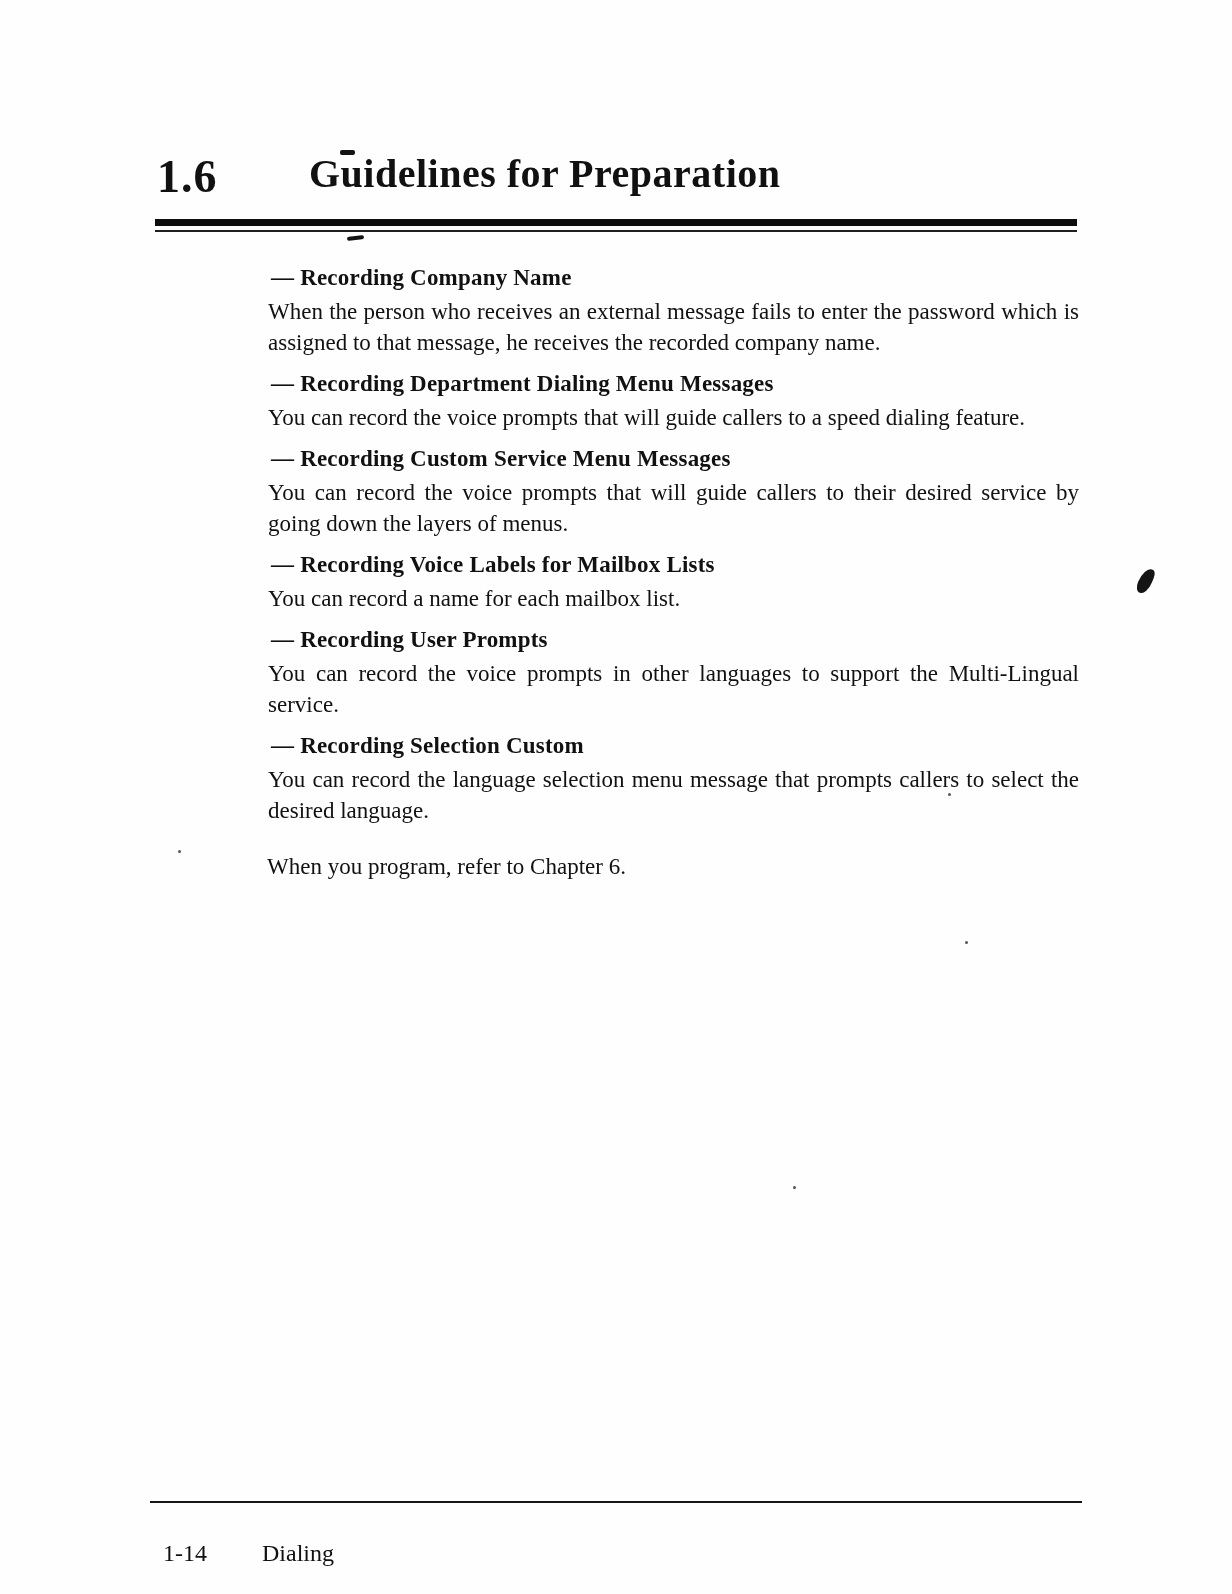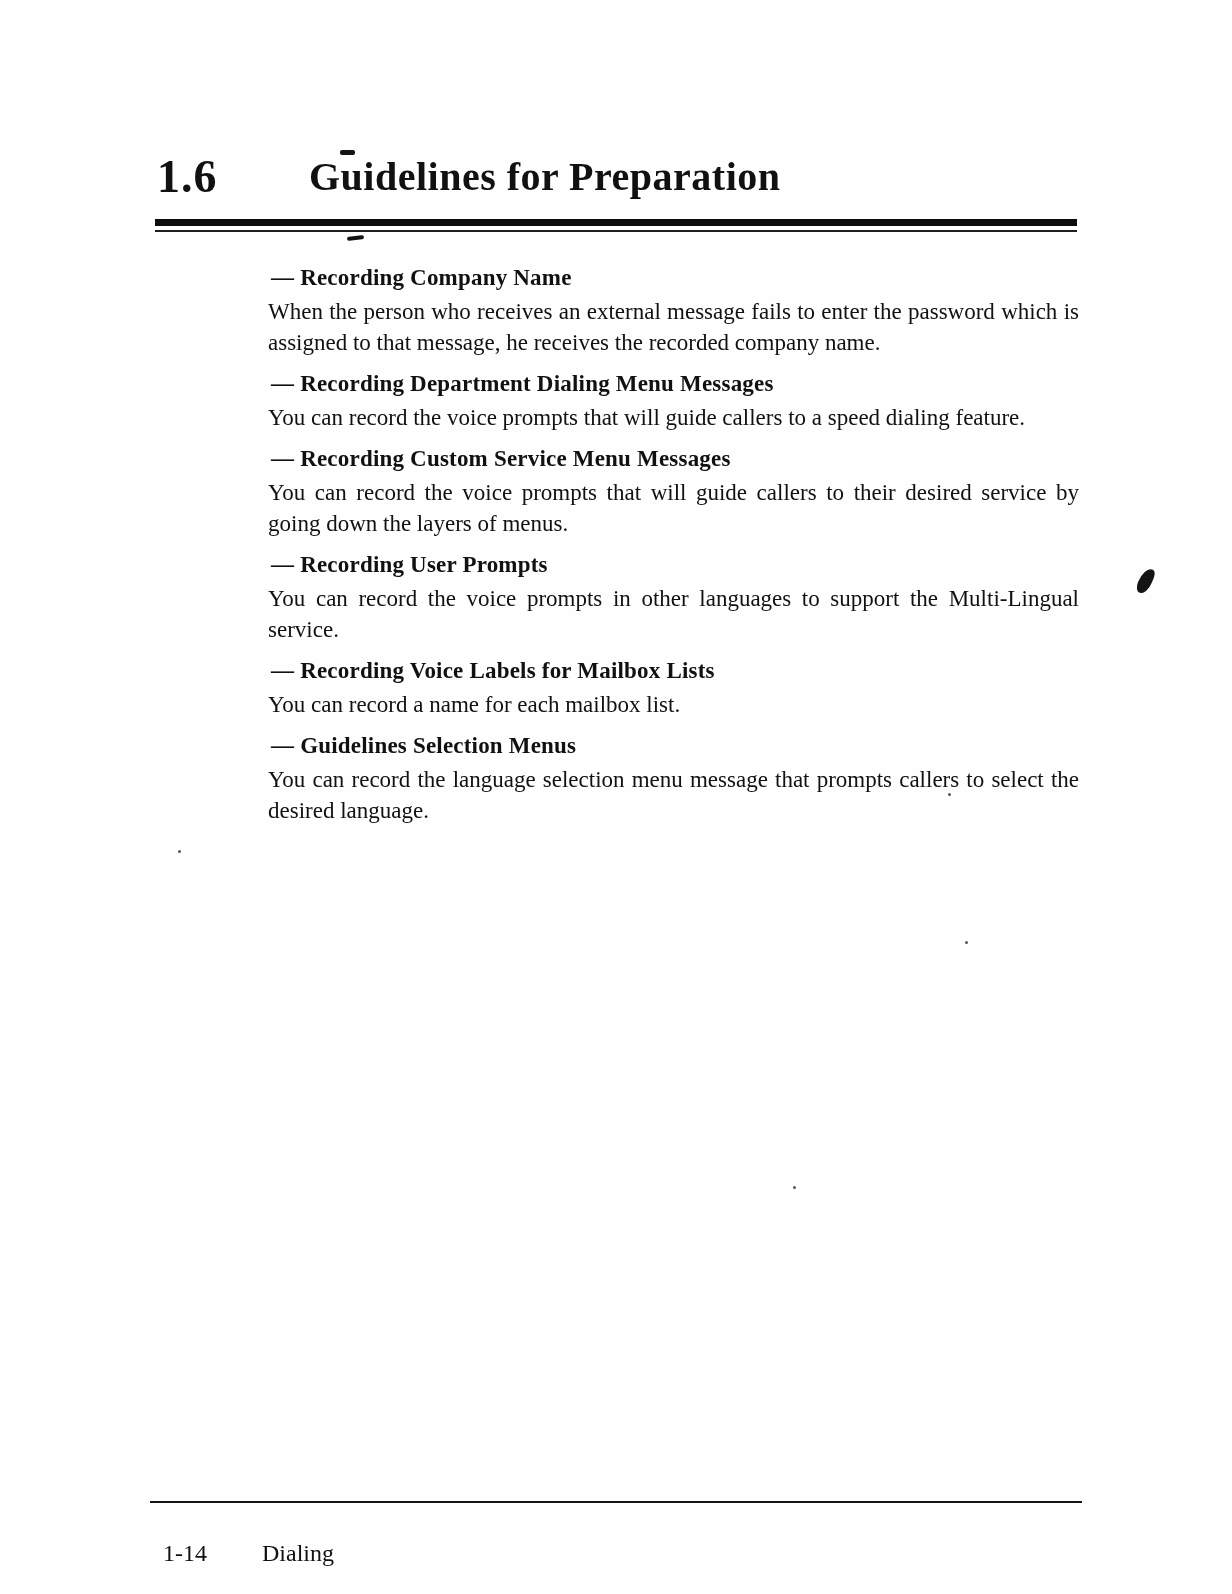--- a/index.html
+++ b/index.html
@@ -17,21 +17,21 @@
     overflow: hidden;
   }
 
   
   .title-row {
     position: absolute;
     top: 150px;
     left: 157px;
     right: 150px;
     display: flex;
-    align-items: center;
+    align-items: flex-start;
   }
   .section-number {
     font-size: 46px;
     font-weight: bold;
     letter-spacing: 1px;
     width: 152px;
     flex: 0 0 auto;
   }
   .page-title {
     font-size: 40px;
@@ -149,34 +149,35 @@
       <div class="section-heading">— Recording Department Dialing Menu Messages</div>
       <p class="section-body">You can record the voice prompts that will guide callers to a speed dialing feature.</p>
     </div>
 
     <div class="section">
       <div class="section-heading">— Recording Custom Service Menu Messages</div>
       <p class="section-body">You can record the voice prompts that will guide callers to their desired service by going down the layers of menus.</p>
     </div>
 
     <div class="section">
+      <div class="section-heading">— Recording Voice Labels for Mailbox Lists</div>
+      <p class="section-body">You can record a name for each mailbox list.</p>
+    </div>
+
+    <div class="section">
       <div class="section-heading">— Recording User Prompts</div>
       <p class="section-body">You can record the voice prompts in other languages to support the Multi-Lingual service.</p>
     </div>
 
     <div class="section">
-      <div class="section-heading">— Recording Voice Labels for Mailbox Lists</div>
-      <p class="section-body">You can record a name for each mailbox list.</p>
-    </div>
-
-    <div class="section">
-      <div class="section-heading">— Guidelines Selection Menus</div>
+      <div class="section-heading">— Recording Selection Custom</div>
       <p class="section-body">You can record the language selection menu message that prompts callers to select the desired language.</p>
     </div>
 
+    <p class="closing">When you program, refer to Chapter 6.</p>
   </div>
 
   <div class="footer-rule"></div>
   <div class="footer">
     <span>1-14</span>
     <span>Dialing</span>
   </div>
 
   <div class="artifact dash-above-title"></div>
   <div class="artifact dash-below-rule"></div>

